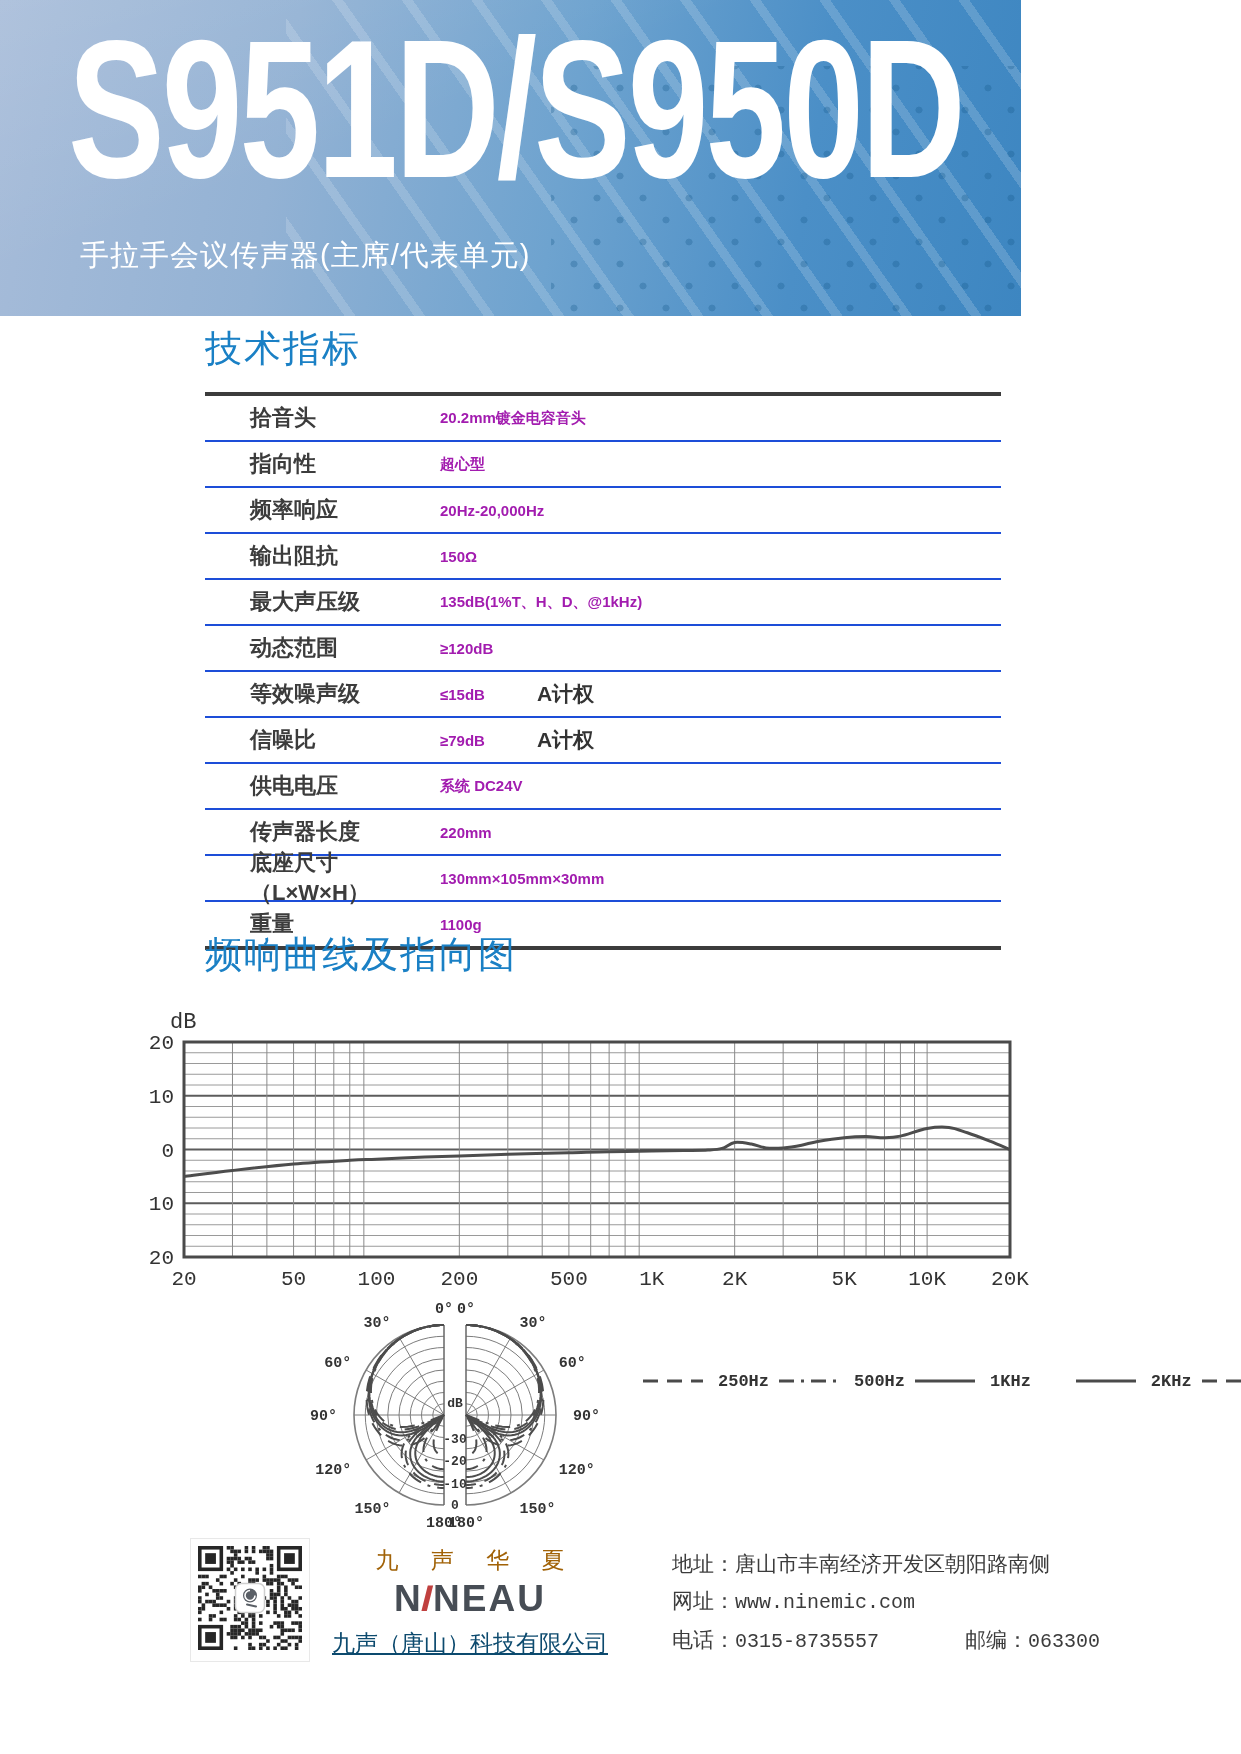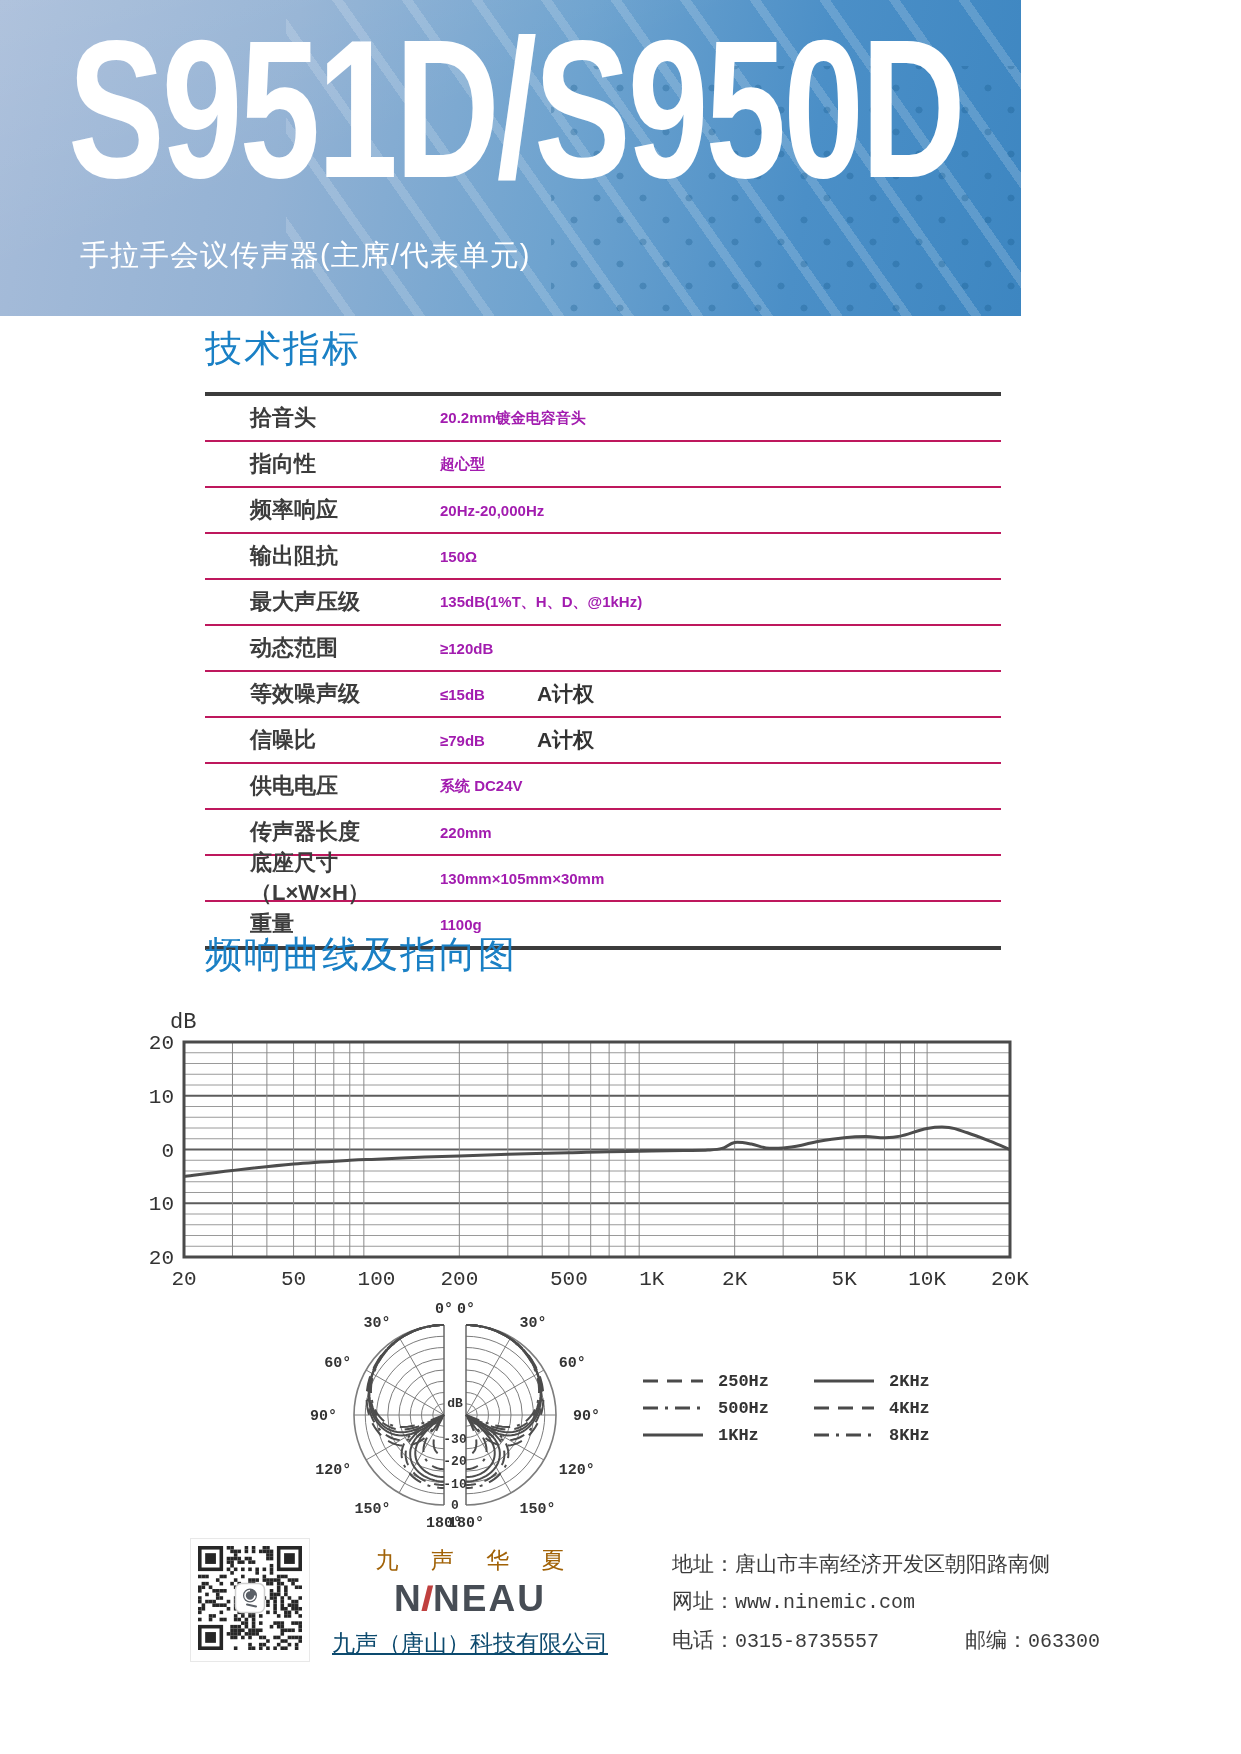--- a/index.html
+++ b/index.html
@@ -25,31 +25,31 @@
   .hdr-sub{position:absolute;left:80px;top:236px;color:#fff;font-size:29px;letter-spacing:1px;}
 
   
   .sec-title{position:absolute;left:205px;margin:0;color:#1a80c5;font-size:37px;
        font-weight:normal;letter-spacing:2px;text-align:right;}
 
   
   .spec-table{position:absolute;left:205px;top:392px;width:796px;
        border-top:4px solid #3c3c3c;border-bottom:4px solid #3c3c3c;}
   .spec-row{display:flex;align-items:center;height:44px;font-weight:bold;}
-  .spec-row + .spec-row{border-top:2px solid #be185d;align-items:center;}
+  .spec-row + .spec-row{border-top:2px solid #1d4ed8;align-items:center;}
   .spec-label{width:235px;padding-left:45px;box-sizing:border-box;font-size:22px;color:#3c3c3c;}
   .spec-value{font-size:15px;color:#a21caf;}
   .spec-note{font-size:21px;color:#333;margin-left:52px;}
 
   
   svg text{font-family:"Liberation Mono","DejaVu Sans Mono",monospace;}
 
   
   .legend{position:absolute;left:642px;top:1372px;display:flex;gap:44px;}
-  .legend-col{display:flex;flex-direction:column;gap:9px;}
+  .legend-col{display:flex;gap:9px;}
   .legend-item{display:flex;align-items:center;gap:14px;height:18px;}
   .legend-label{font-family:"Liberation Mono","DejaVu Sans Mono",monospace;
        font-weight:bold;font-size:17px;color:#333;}
 
   
   .qr-box{position:absolute;left:190px;top:1538px;padding:7px;background:#fefefe;
        border:1px solid #e8e8e8;}
   .logo-block{position:absolute;left:330px;top:1545px;width:280px;text-align:center;}
   .brand-cn{font-size:23px;color:#a16207;letter-spacing:13px;text-indent:13px;}
   .brand-en{margin-top:2px;font-size:37px;font-weight:bold;color:#474d55;letter-spacing:0;}

